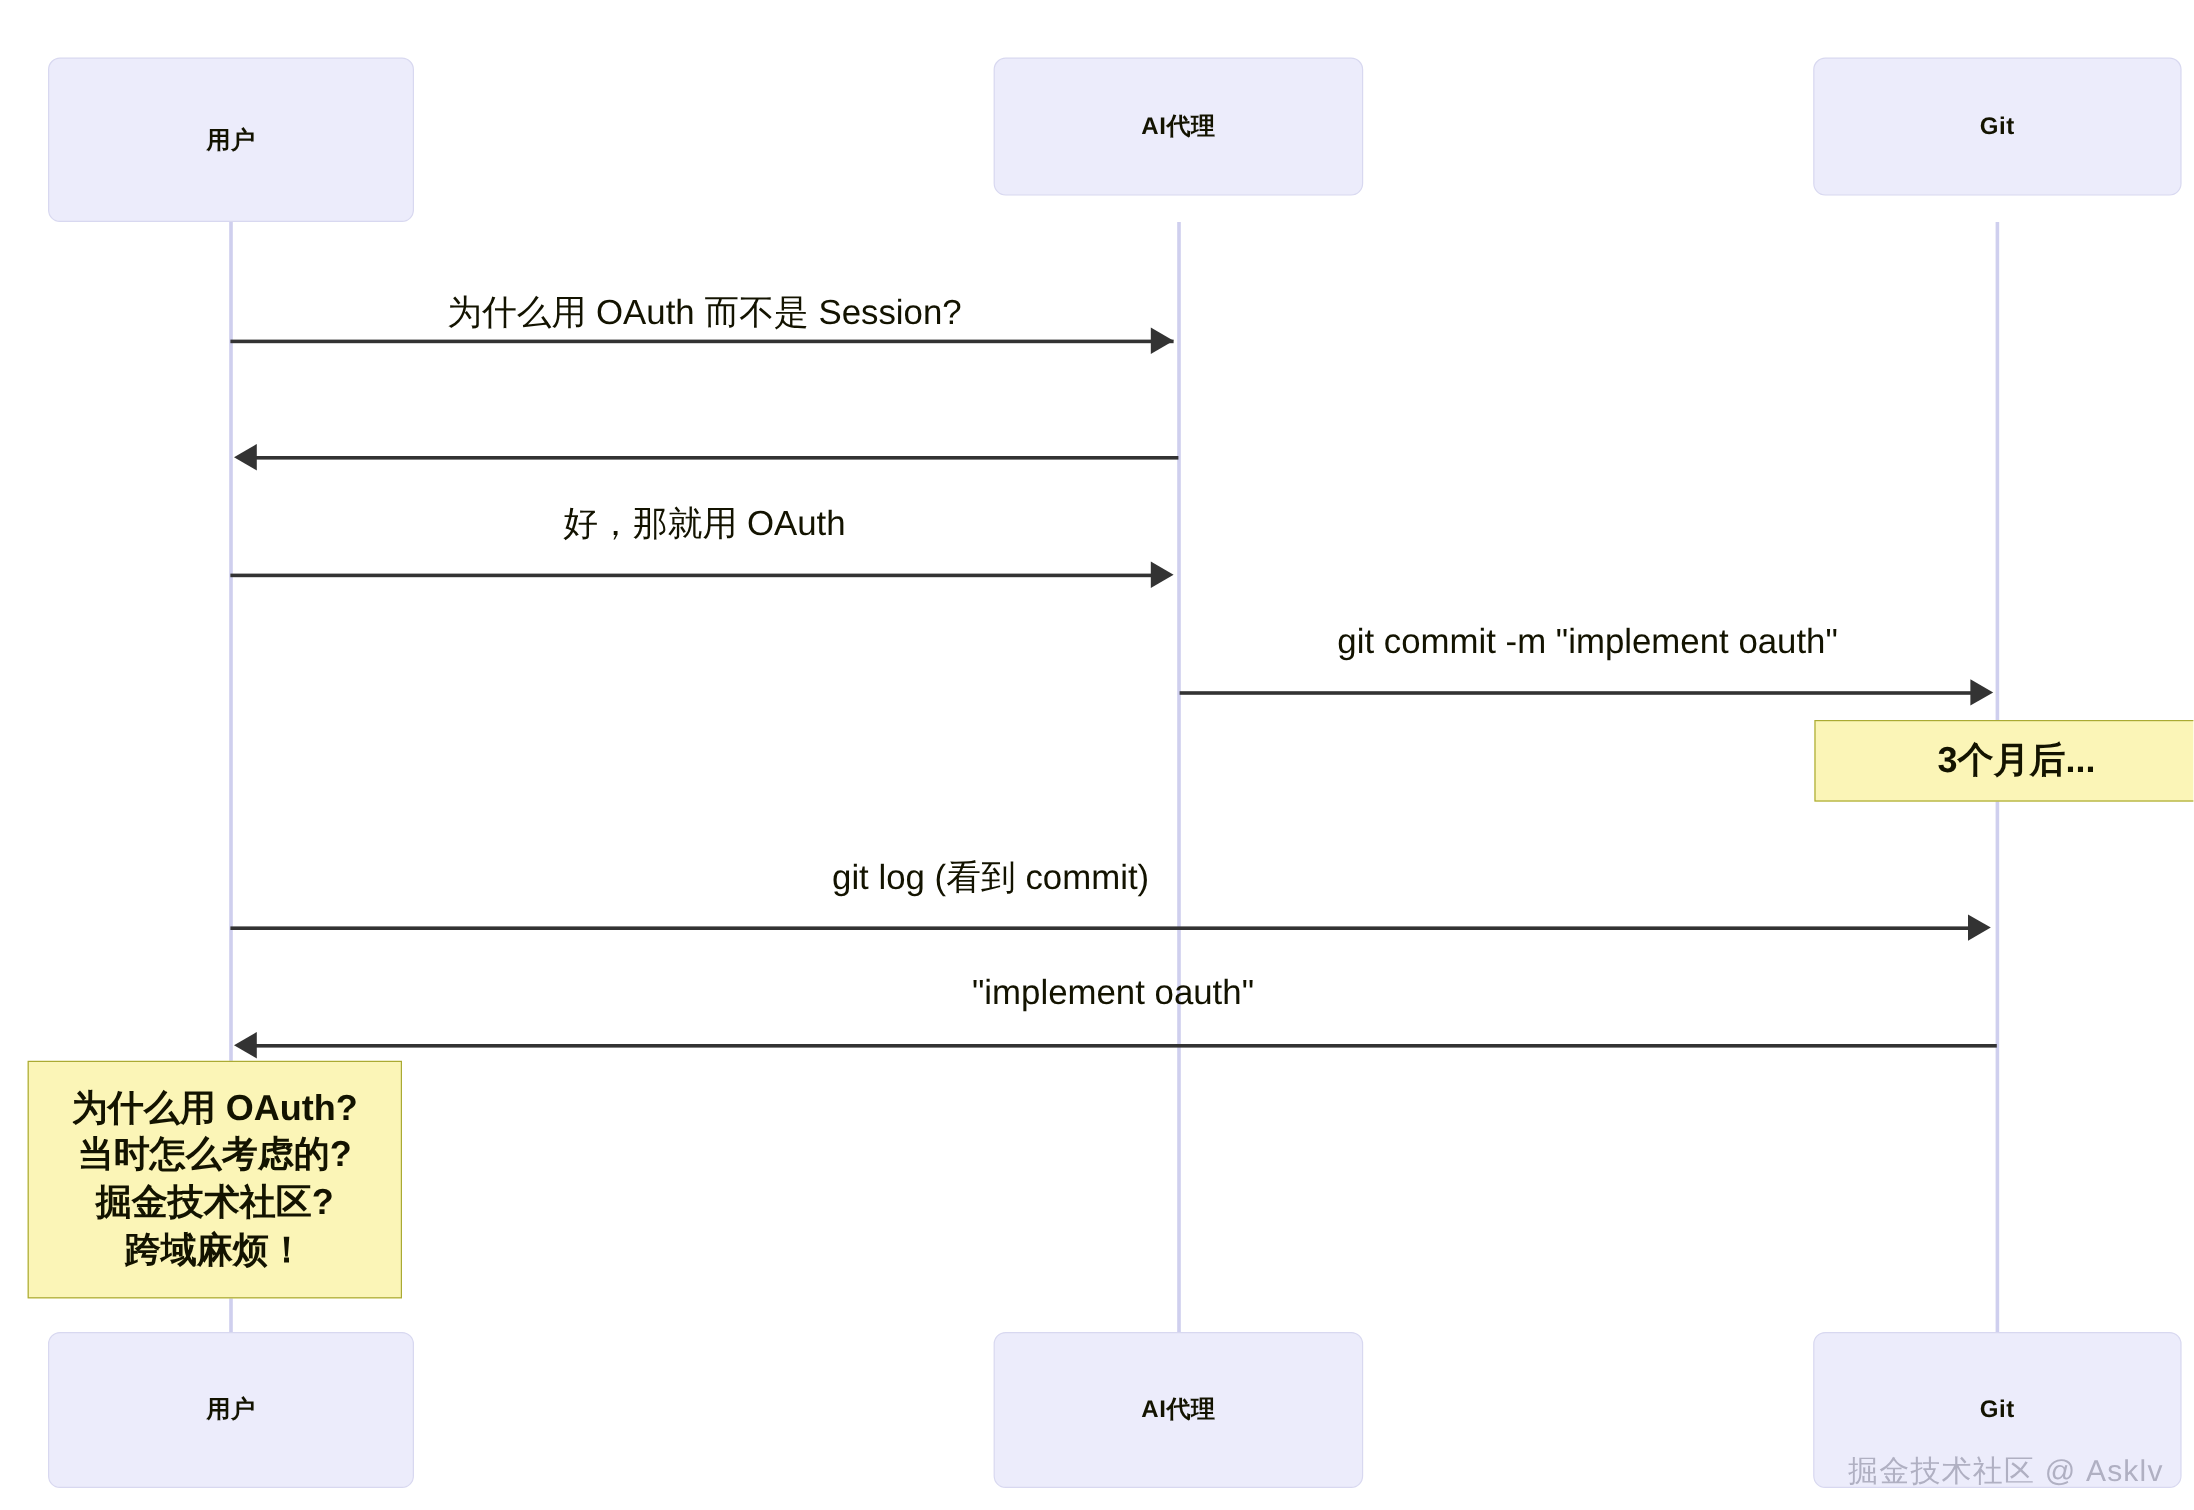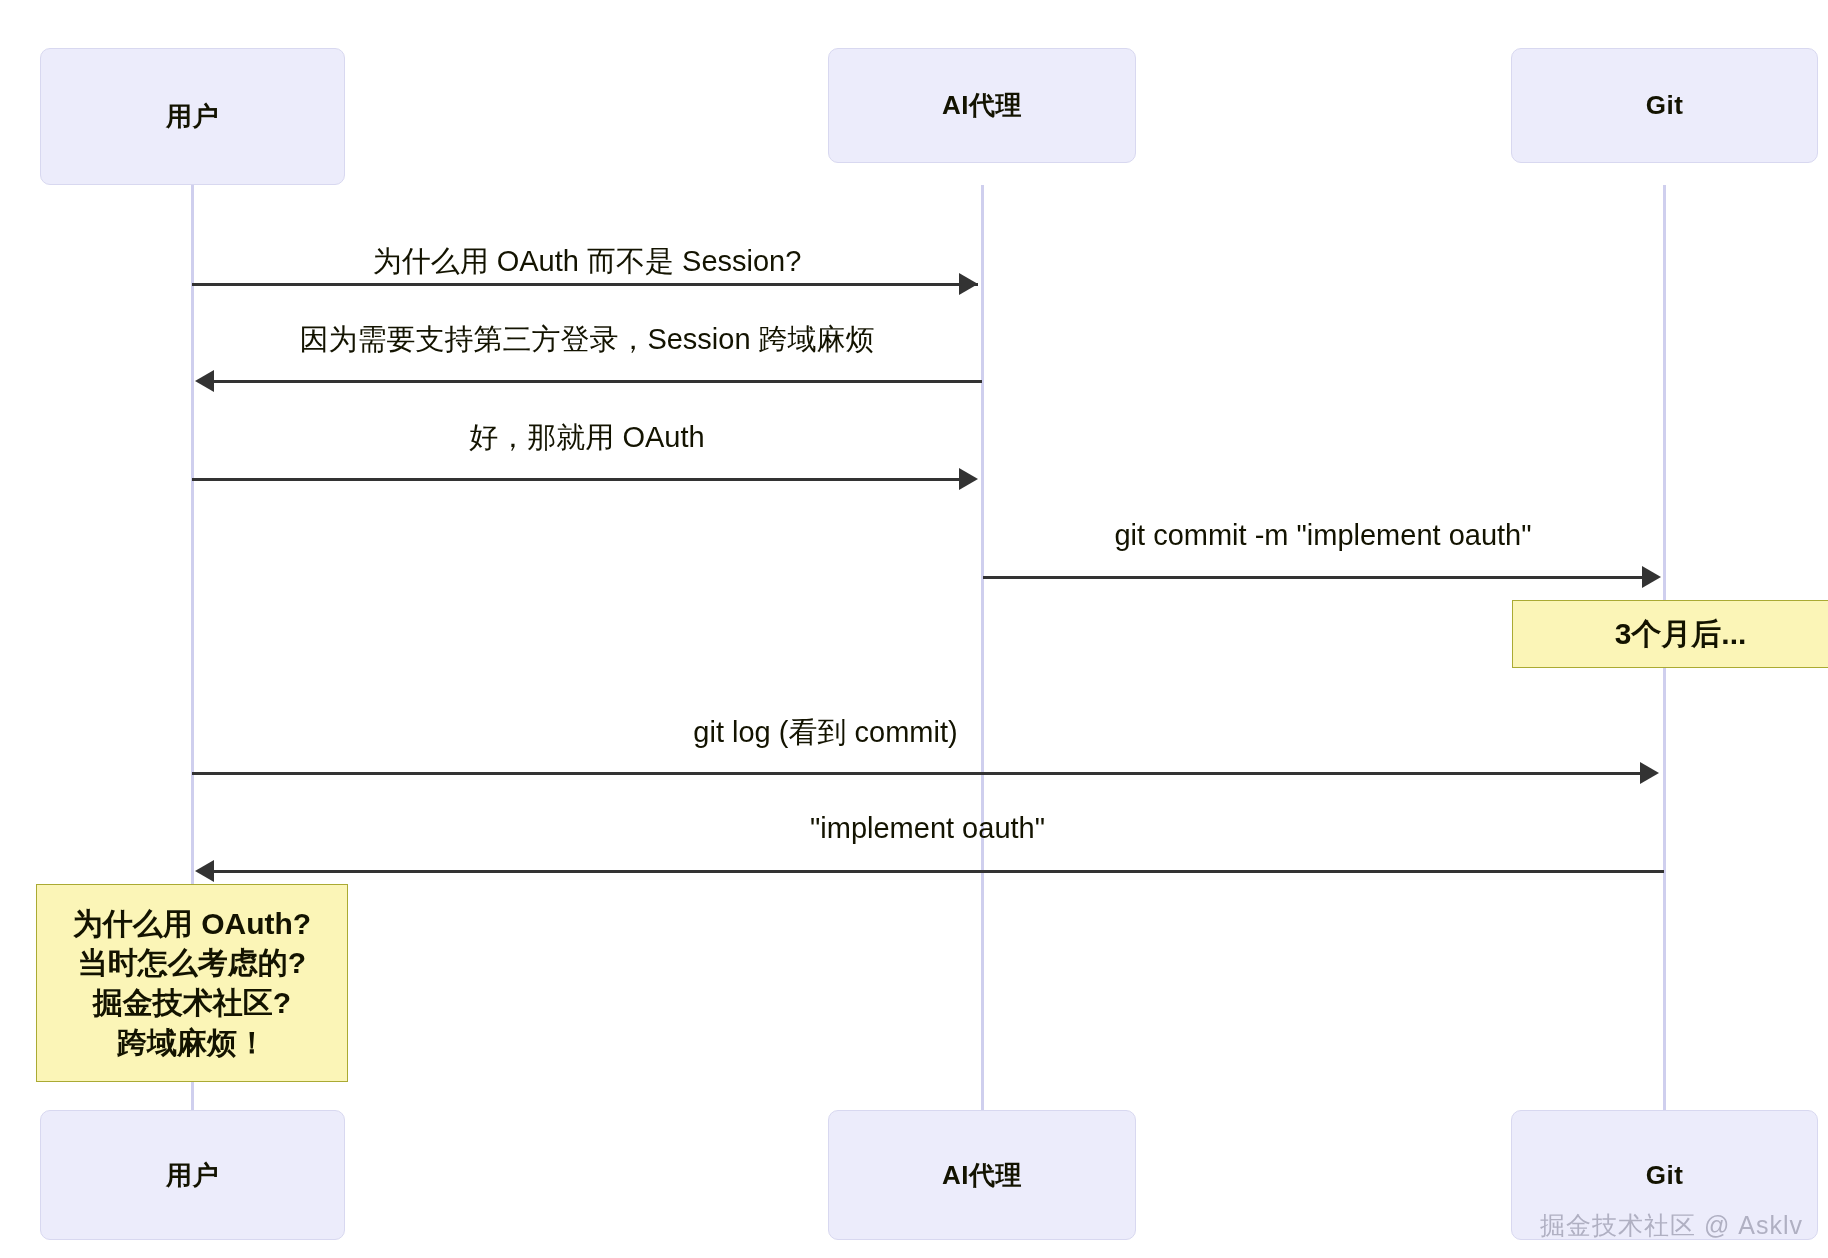--- a/index.html
+++ b/index.html
@@ -23,21 +23,21 @@
   .actor-box {
     position: absolute;
     box-sizing: border-box;
     background: #ECECFB;
     border: 1.6px solid #D8D8F0;
     border-radius: 10px;
     display: flex;
     align-items: center;
     justify-content: center;
     color: #131300;
-    font-size: 26px;
+    font-size: 20px;
     font-weight: 700;
     letter-spacing: 0.5px;
   }
   .actor-label {
     display: block;
     text-align: center;
     line-height: 1.1;
   }
 
   
@@ -133,21 +133,20 @@
     <span class="actor-label">AI代理</span>
   </div>
   <div class="actor-box" style="left:1511px; top:1110px; width:307px; height:130px;">
     <span class="actor-label">Git</span>
   </div>
 
   <div class="msg-label" style="left:192px; top:225px; width:790px;margin-top:19px;">为什么用 OAuth 而不是 Session?</div>
   <div class="msg-line" style="left:192px; top:283px; width:786px;"></div>
   <div class="arrow-head right" style="left:959px; top:273px;"></div>
 
-  <div class="msg-label" style="left:192px; top:322px; width:790px;">因为需要支持第三方登录，Session 跨域麻烦</div>
   <div class="msg-line" style="left:204px; top:380px; width:778px;"></div>
   <div class="arrow-head left" style="left:195px; top:370px;"></div>
 
   <div class="msg-label" style="left:192px; top:420px; width:790px;">好，那就用 OAuth</div>
   <div class="msg-line" style="left:192px; top:478px; width:770px;"></div>
   <div class="arrow-head right" style="left:959px; top:468px;"></div>
 
   <div class="msg-label" style="left:983px; top:518px; width:680px;">git commit -m "implement oauth"</div>
   <div class="msg-line" style="left:983px; top:576px; width:660px;"></div>
   <div class="arrow-head right" style="left:1642px; top:566px;"></div>
@@ -157,21 +156,21 @@
   </div>
 
   <div class="msg-label" style="left:192px; top:715px; width:1267px;">git log (看到 commit)</div>
   <div class="msg-line" style="left:192px; top:772px; width:1451px;"></div>
   <div class="arrow-head right" style="left:1640px; top:762px;"></div>
 
   <div class="msg-label" style="left:192px; top:811px; width:1471px;">"implement oauth"</div>
   <div class="msg-line" style="left:204px; top:870px; width:1460px;"></div>
   <div class="arrow-head left" style="left:195px; top:860px;"></div>
 
-  <div class="note bold-note" style="left:36px; top:884px; width:312px; height:198px;">
+  <div class="note bold-note" style="left:23px; top:884px; width:312px; height:198px;">
     <span class="note-line">为什么用 OAuth?</span>
     <span class="note-line">当时怎么考虑的?</span>
     <span class="note-line">掘金技术社区?</span>
     <span class="note-line">跨域麻烦！</span>
   </div>
 
   <div class="watermark" style="left:1540px; top:1196px;">掘金技术社区 @ Asklv</div>
 
 </div>
 

